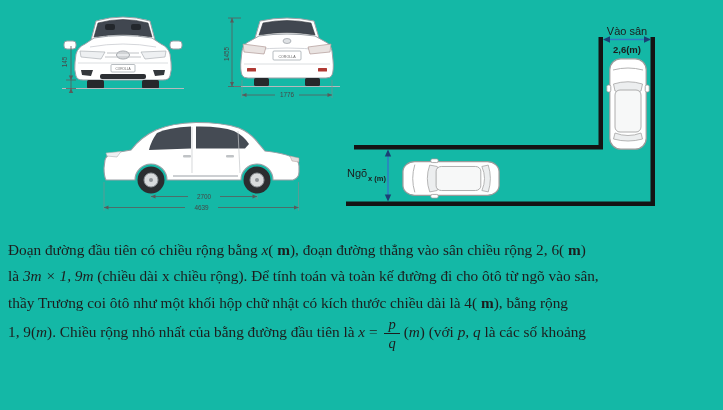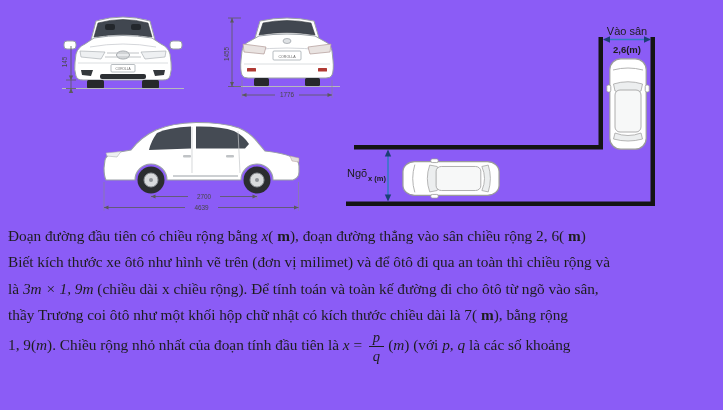--- a/index.html
+++ b/index.html
@@ -1,23 +1,23 @@
 <!DOCTYPE html>
 <html><head>
 <meta charset="utf-8">
 <style>
   html,body{margin:0;padding:0;background:#ffffff;}
-  .stage{position:relative;width:723px;height:410px;background:#8b5cf6;overflow:hidden;
+  .stage{position:relative;width:723px;height:410px;background:#14b8a6;overflow:hidden;
          font-family:"Liberation Sans",sans-serif;}
   .stage svg{position:absolute;font-family:"Liberation Sans",sans-serif;}
   .dimtxt{fill:#474747;font-size:6.4px;}
   .dimline{stroke:#5a5a5a;stroke-width:0.8;}
   .extline{stroke:#8a8a8a;stroke-width:0.6;}
   .roadlabel{fill:#1c1c1c;}
-  .textblock{position:absolute;left:8px;top:223px;width:712px;
+  .textblock{position:absolute;left:8px;top:237px;width:712px;
              font-family:"Liberation Serif",serif;font-size:15.3px;color:#1d1d1d;}
   .tline{line-height:26.4px;white-space:nowrap;}
   .it{font-style:italic;}
   .mb{font-weight:bold;}
   .frac{display:inline-flex;flex-direction:column;align-items:center;vertical-align:middle;
         margin:0 4px 0 3px;line-height:1.1;font-size:14.6px;}
   .fnum{border-bottom:1px solid #1d1d1d;padding:0 4px 1px 4px;}
   .fden{padding-top:1px;}
 </style>
 </head>
@@ -169,22 +169,21 @@
     <text class="roadlabel" x="287" y="38" text-anchor="middle" font-size="9.5" font-weight="bold">2,6(m)</text>
     <text class="roadlabel" x="7" y="162" font-size="11">Ngõ</text>
     <text class="roadlabel" x="28" y="166" font-size="7.5" font-weight="bold">x (m)</text>
 
     <use href="#topcar" transform="translate(268,42)"></use>
     <use href="#topcar" transform="translate(61,182) rotate(-90) scale(0.925,1.064)"></use>
   </svg>
 
   <div class="textblock">
     <div class="tline"><span>Đoạn đường đầu tiên có chiều rộng bằng </span><span class="it">x</span><span>( </span><span class="mb">m</span><span>), đoạn đường thẳng vào sân chiều rộng </span><span>2, 6( </span><span class="mb">m</span><span>)</span></div>
-    <div class="tline"><span>Biết kích thước xe ôtô như hình vẽ trên (đơn vị milimet) và để ôtô đi qua an toàn thì chiều rộng và</span></div>
     <div class="tline"><span>là </span><span class="it">3m × 1, 9m</span><span> (chiều dài x chiều rộng). Để tính toán và toàn kế đường đi cho ôtô từ ngõ vào sân,</span></div>
-    <div class="tline"><span>thầy Trương coi ôtô như một khối hộp chữ nhật có kích thước chiều dài là 7( </span><span class="mb">m</span><span>), bằng rộng</span></div>
-    <div class="tline"><span>1, 9(</span><span class="it">m</span><span>). Chiều rộng nhỏ nhất của đoạn tính đầu tiên là </span><span class="it">x</span><span> = </span><span class="frac">
+    <div class="tline"><span>thầy Trương coi ôtô như một khối hộp chữ nhật có kích thước chiều dài là 4( </span><span class="mb">m</span><span>), bằng rộng</span></div>
+    <div class="tline"><span>1, 9(</span><span class="it">m</span><span>). Chiều rộng nhỏ nhất của bằng đường đầu tiên là </span><span class="it">x</span><span> = </span><span class="frac">
           <span class="fnum it">p</span>
           <span class="fden it">q</span>
         </span><span>(</span><span class="it">m</span><span>) (với </span><span class="it">p, q</span><span> là các số khoảng</span></div>
   </div>
 
 </div>
 
 </body></html>

